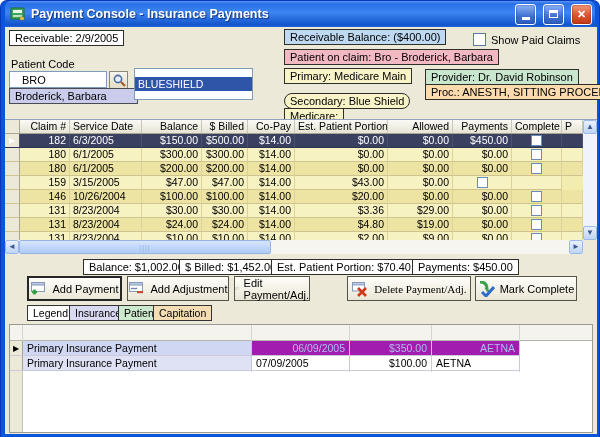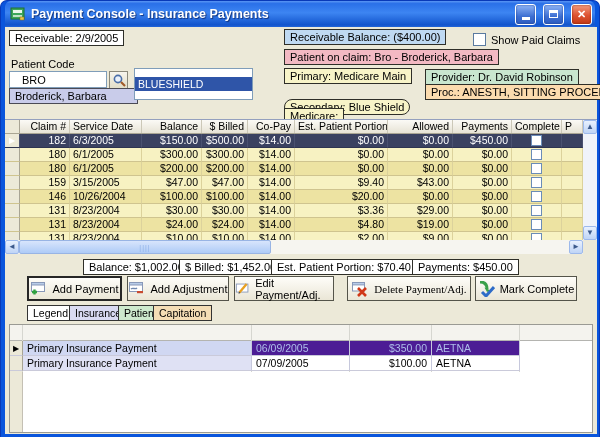--- a/index.html
+++ b/index.html
@@ -74,21 +74,21 @@
   
   #pay-panel { left:4px; top:297px; width:584px; height:109px; background:#fff; border:1px solid #9A9A94; }
   #pay-gutter { position:absolute; left:0; top:0; width:13px; height:100%; background:#ECE9D8; border-right:1px solid #C4C0B4; }
   .pay-head, .pay-row { display:grid; grid-template-columns:13px 229px 98px 82px 88px; position:relative; }
   .pay-head { height:16px; background:#F4F3EE; border-bottom:1px solid #B4B4B0; }
   .pay-head .cell { font-size:10px; line-height:15px; padding:16px 4px; border-right:1px solid #D6D6D0; color:#1A1A1A; white-space:nowrap; }
   .pay-row { height:15px; }
   .pay-row .cell { font-size:10.5px; line-height:14px; padding:0 4px; border-right:1px solid #C6C8DC; border-bottom:1px solid #CACADA; white-space:nowrap; overflow:hidden; }
   .pay-row .gutter { background:#ECE9D8; border-right:1px solid #A8A494; text-align:center; font-size:8px; line-height:15px; padding:0; }
   .pay-row.psel .c-bill { background:#D0D7F2; }
-  .pay-row.psel .c-blue { background:#4c1d95; color:#AEBEEA; }
+  .pay-row.psel .c-blue { background:#a21caf; color:#AEBEEA;text-align:right; }
   .pay-row.p2 .c-bill { background:#DFE1F4; }
 </style>
 </head>
 <body>
 
 <div class="window">
   <div class="titlebar">
     <svg class="app-icon" viewBox="0 0 16 16">
       <rect x="1" y="2" width="13" height="11" fill="#3DA65A" stroke="#1C6E35"></rect>
       <rect x="3" y="4" width="9" height="3" fill="#EAF6EC"></rect>
@@ -125,21 +125,21 @@
         <line x1="9" y1="9" x2="13" y2="13" stroke="#A05A28" stroke-width="2.2"></line>
       </svg>
     </div>
     <div class="abs box" id="patient-name" style="left:4px;top:61px;width:129px;">Broderick, Barbara</div>
 
     <div class="abs" id="ins-listbox" style="left:129px;top:41px;">
         <div class="li sel">BLUESHIELD</div>
       </div>
 
     <div class="abs box ybox" style="left:279px;top:41px;">Primary: Medicare Main</div>
-    <div class="abs box ybox" style="left:279px;top:72px;border-radius:8px;">Secondary: Blue Shield</div>
+    <div class="abs box ybox" style="left:279px;top:66px;border-radius:8px;">Secondary: Blue Shield</div>
     <div class="abs box ybox" style="left:279px;top:81px;">Medicare:</div>
     <div class="abs box" id="provider-box" style="left:420px;top:42px;">Provider: Dr. David Robinson</div>
     <div class="abs box" id="proc-box" style="left:420px;top:57px;">Proc.: ANESTH, SITTING PROCEDURE</div>
 
     <div class="abs" id="claims-grid">
       <div class="grid-top">
         <div class="grid-main">
           <div class="claims-head">
               <div class="cell gutter"></div>
               <div class="cell ar">Claim #</div>
@@ -199,21 +199,20 @@
                 </div>
                 <div class="cell"></div>
               </div>
               <div class="claims-row light">
                 <div class="cell gutter"></div>
                 <div class="cell ar">159</div>
                 <div class="cell al">3/15/2005</div>
                 <div class="cell ar">$47.00</div>
                 <div class="cell ar">$47.00</div>
                 <div class="cell ar">$14.00</div>
-                <div class="cell ar">$9.40</div>
                 <div class="cell ar">$43.00</div>
                 <div class="cell ar">$0.00</div>
                 <div class="cell cc">
                   <div class="chk"></div>
                 </div>
                 <div class="cell"></div>
               </div>
               <div class="claims-row dark">
                 <div class="cell gutter"></div>
                 <div class="cell ar">146</div>
@@ -306,21 +305,21 @@
     </div>
     <div class="btn" style="left:122px;width:102px;">
       <svg width="17" height="15" viewBox="0 0 17 15">
         <rect x="1.5" y="1.5" width="13" height="9" fill="#fff" stroke="#8898B8"></rect>
         <rect x="1.5" y="1.5" width="13" height="2.5" fill="#B8CCE8" stroke="#8898B8"></rect>
         <path d="M3 8c2-2 4 1 6-1" stroke="#7088B0" stroke-width="1.4" fill="none"></path>
         <rect x="9" y="10" width="6" height="2.2" fill="#C84A30"></rect>
       </svg>
       <span>Add Adjustment</span>
     </div>
-    <div class="btn" style="left:229px;width:100px;">
+    <div class="btn" style="left:229px;width:76px;">
       <svg width="17" height="15" viewBox="0 0 17 15">
         <rect x="1.5" y="2.5" width="13" height="9" fill="#fff" stroke="#8898B8"></rect>
         <line x1="5" y1="12" x2="13" y2="2.5" stroke="#E8A020" stroke-width="2.6"></line>
         <path d="M4 13.5l2-1-1.6-1.4z" fill="#333"></path>
       </svg>
       <span>Edit Payment/Adj.</span>
     </div>
     <div class="btn" style="left:342px;width:124px;font-family:Liberation Serif, serif;">
       <svg width="18" height="16" viewBox="0 0 18 16">
         <rect x="1.5" y="1.5" width="12" height="8.5" fill="#fff" stroke="#8898B8"></rect>

